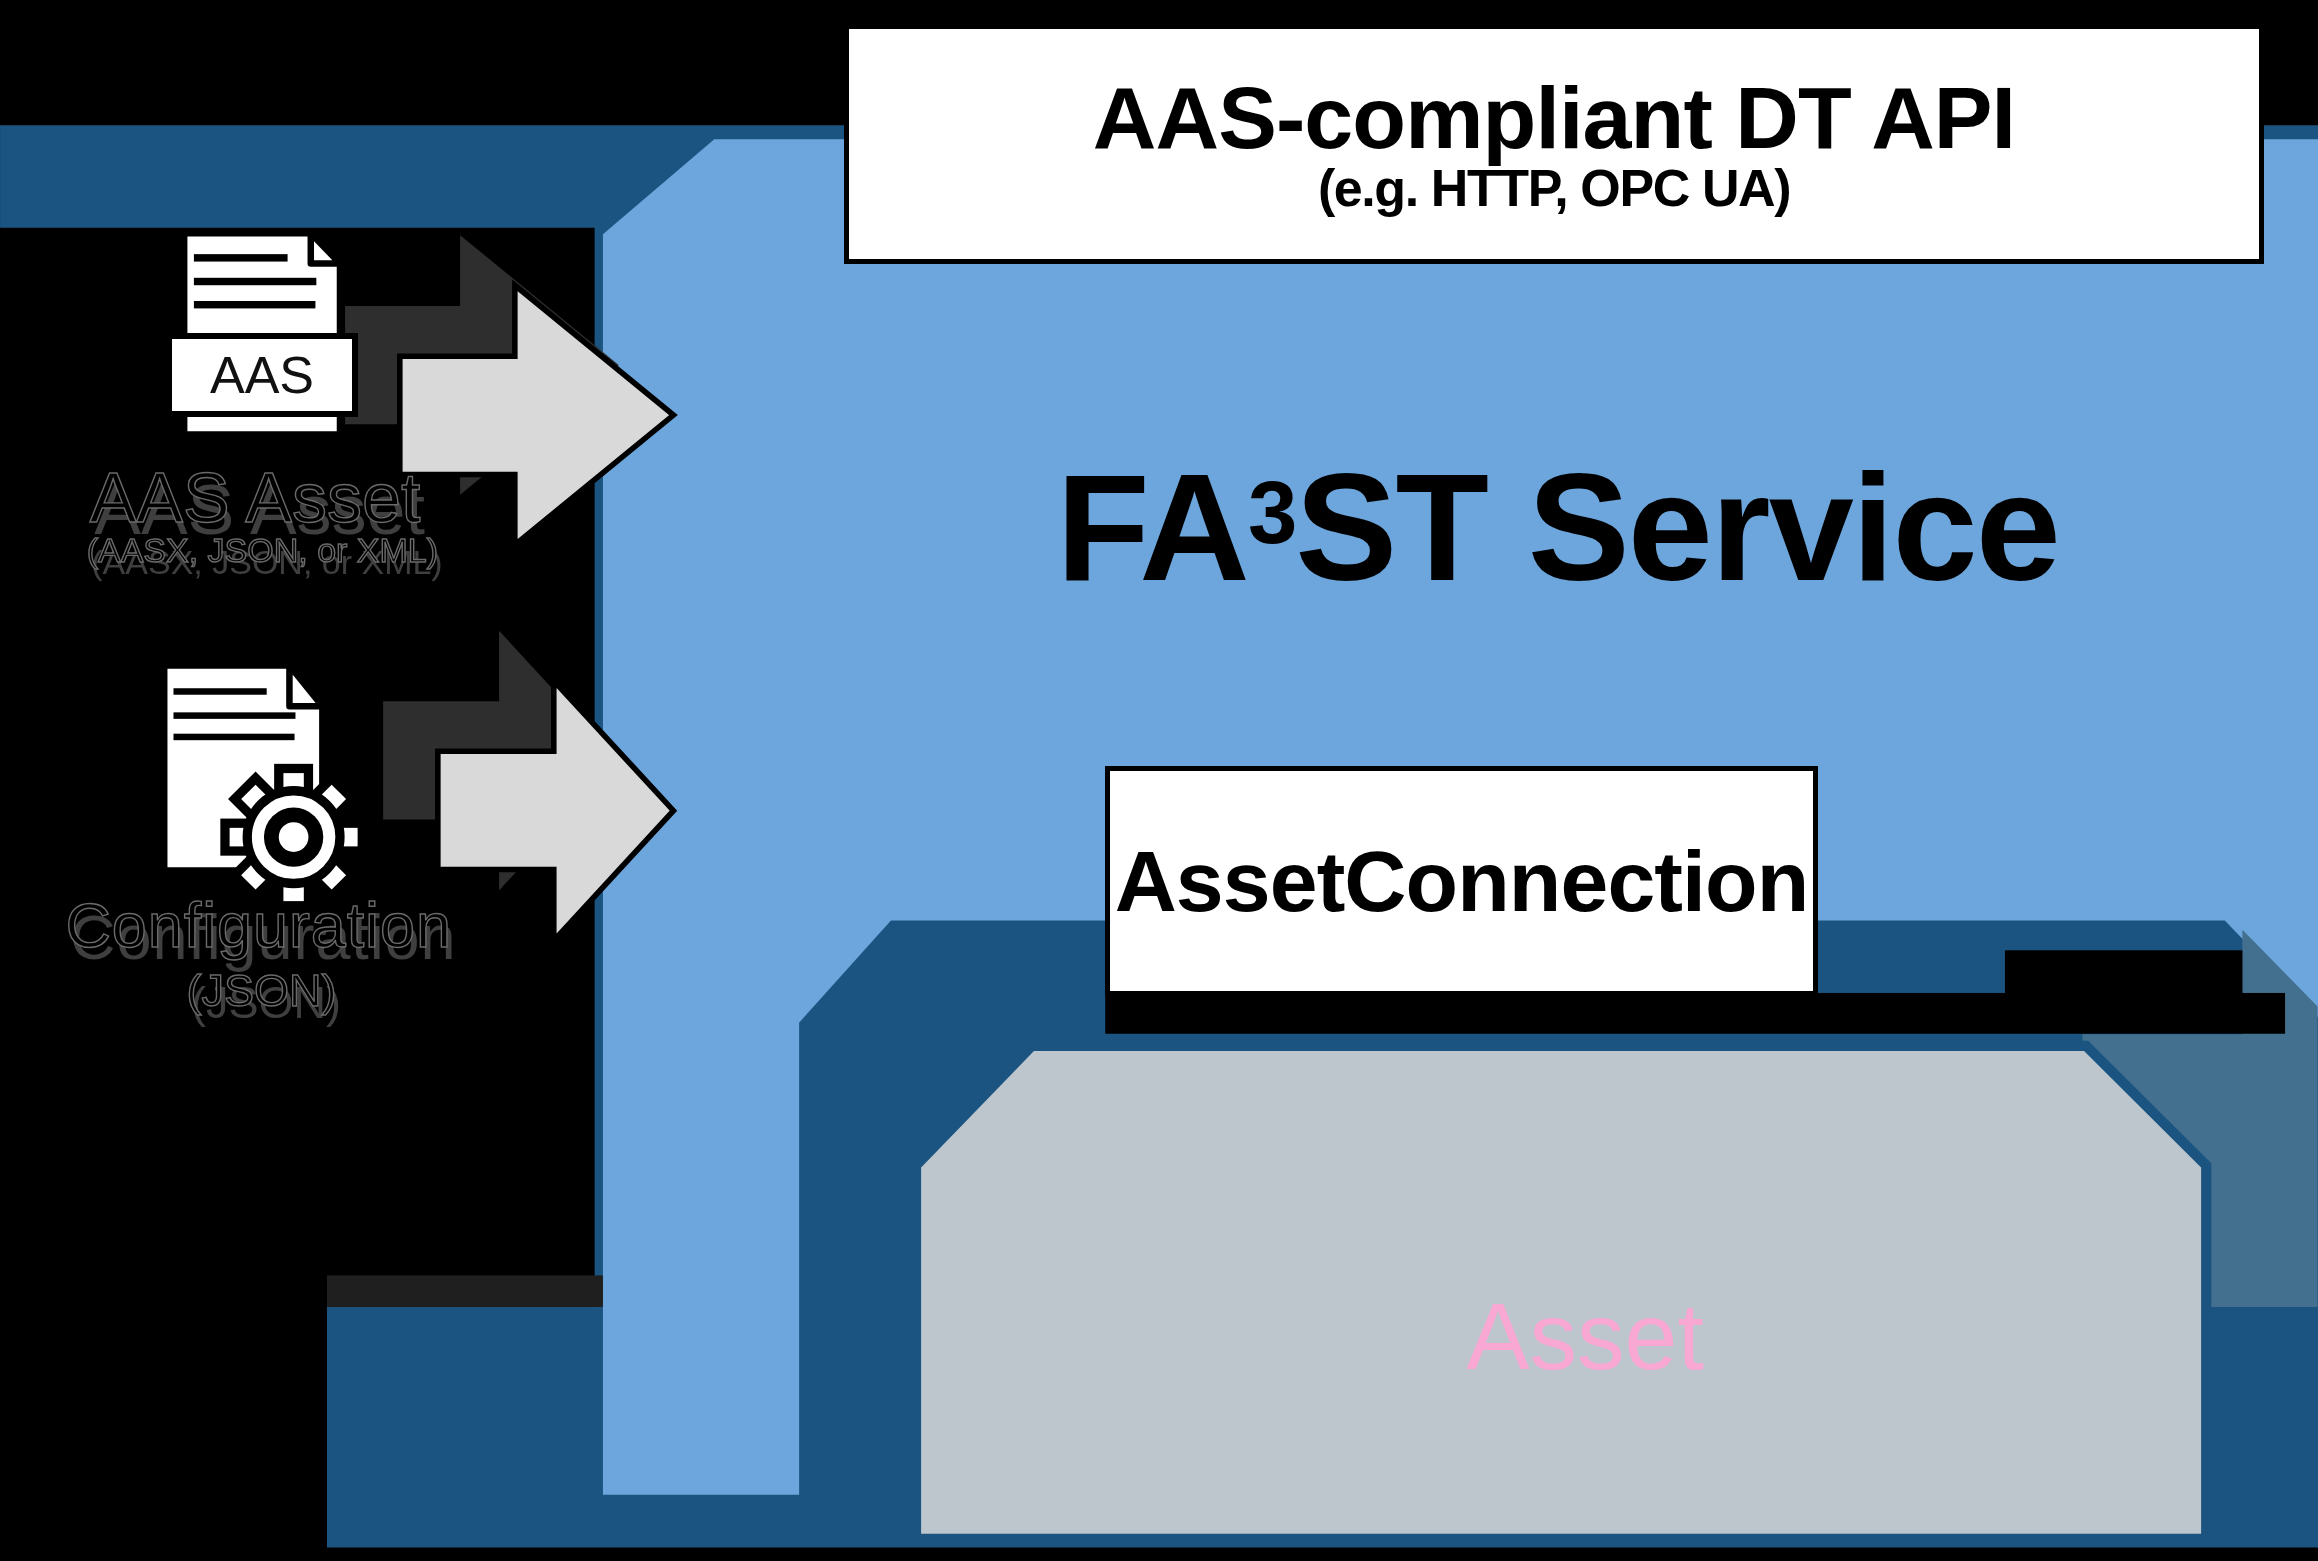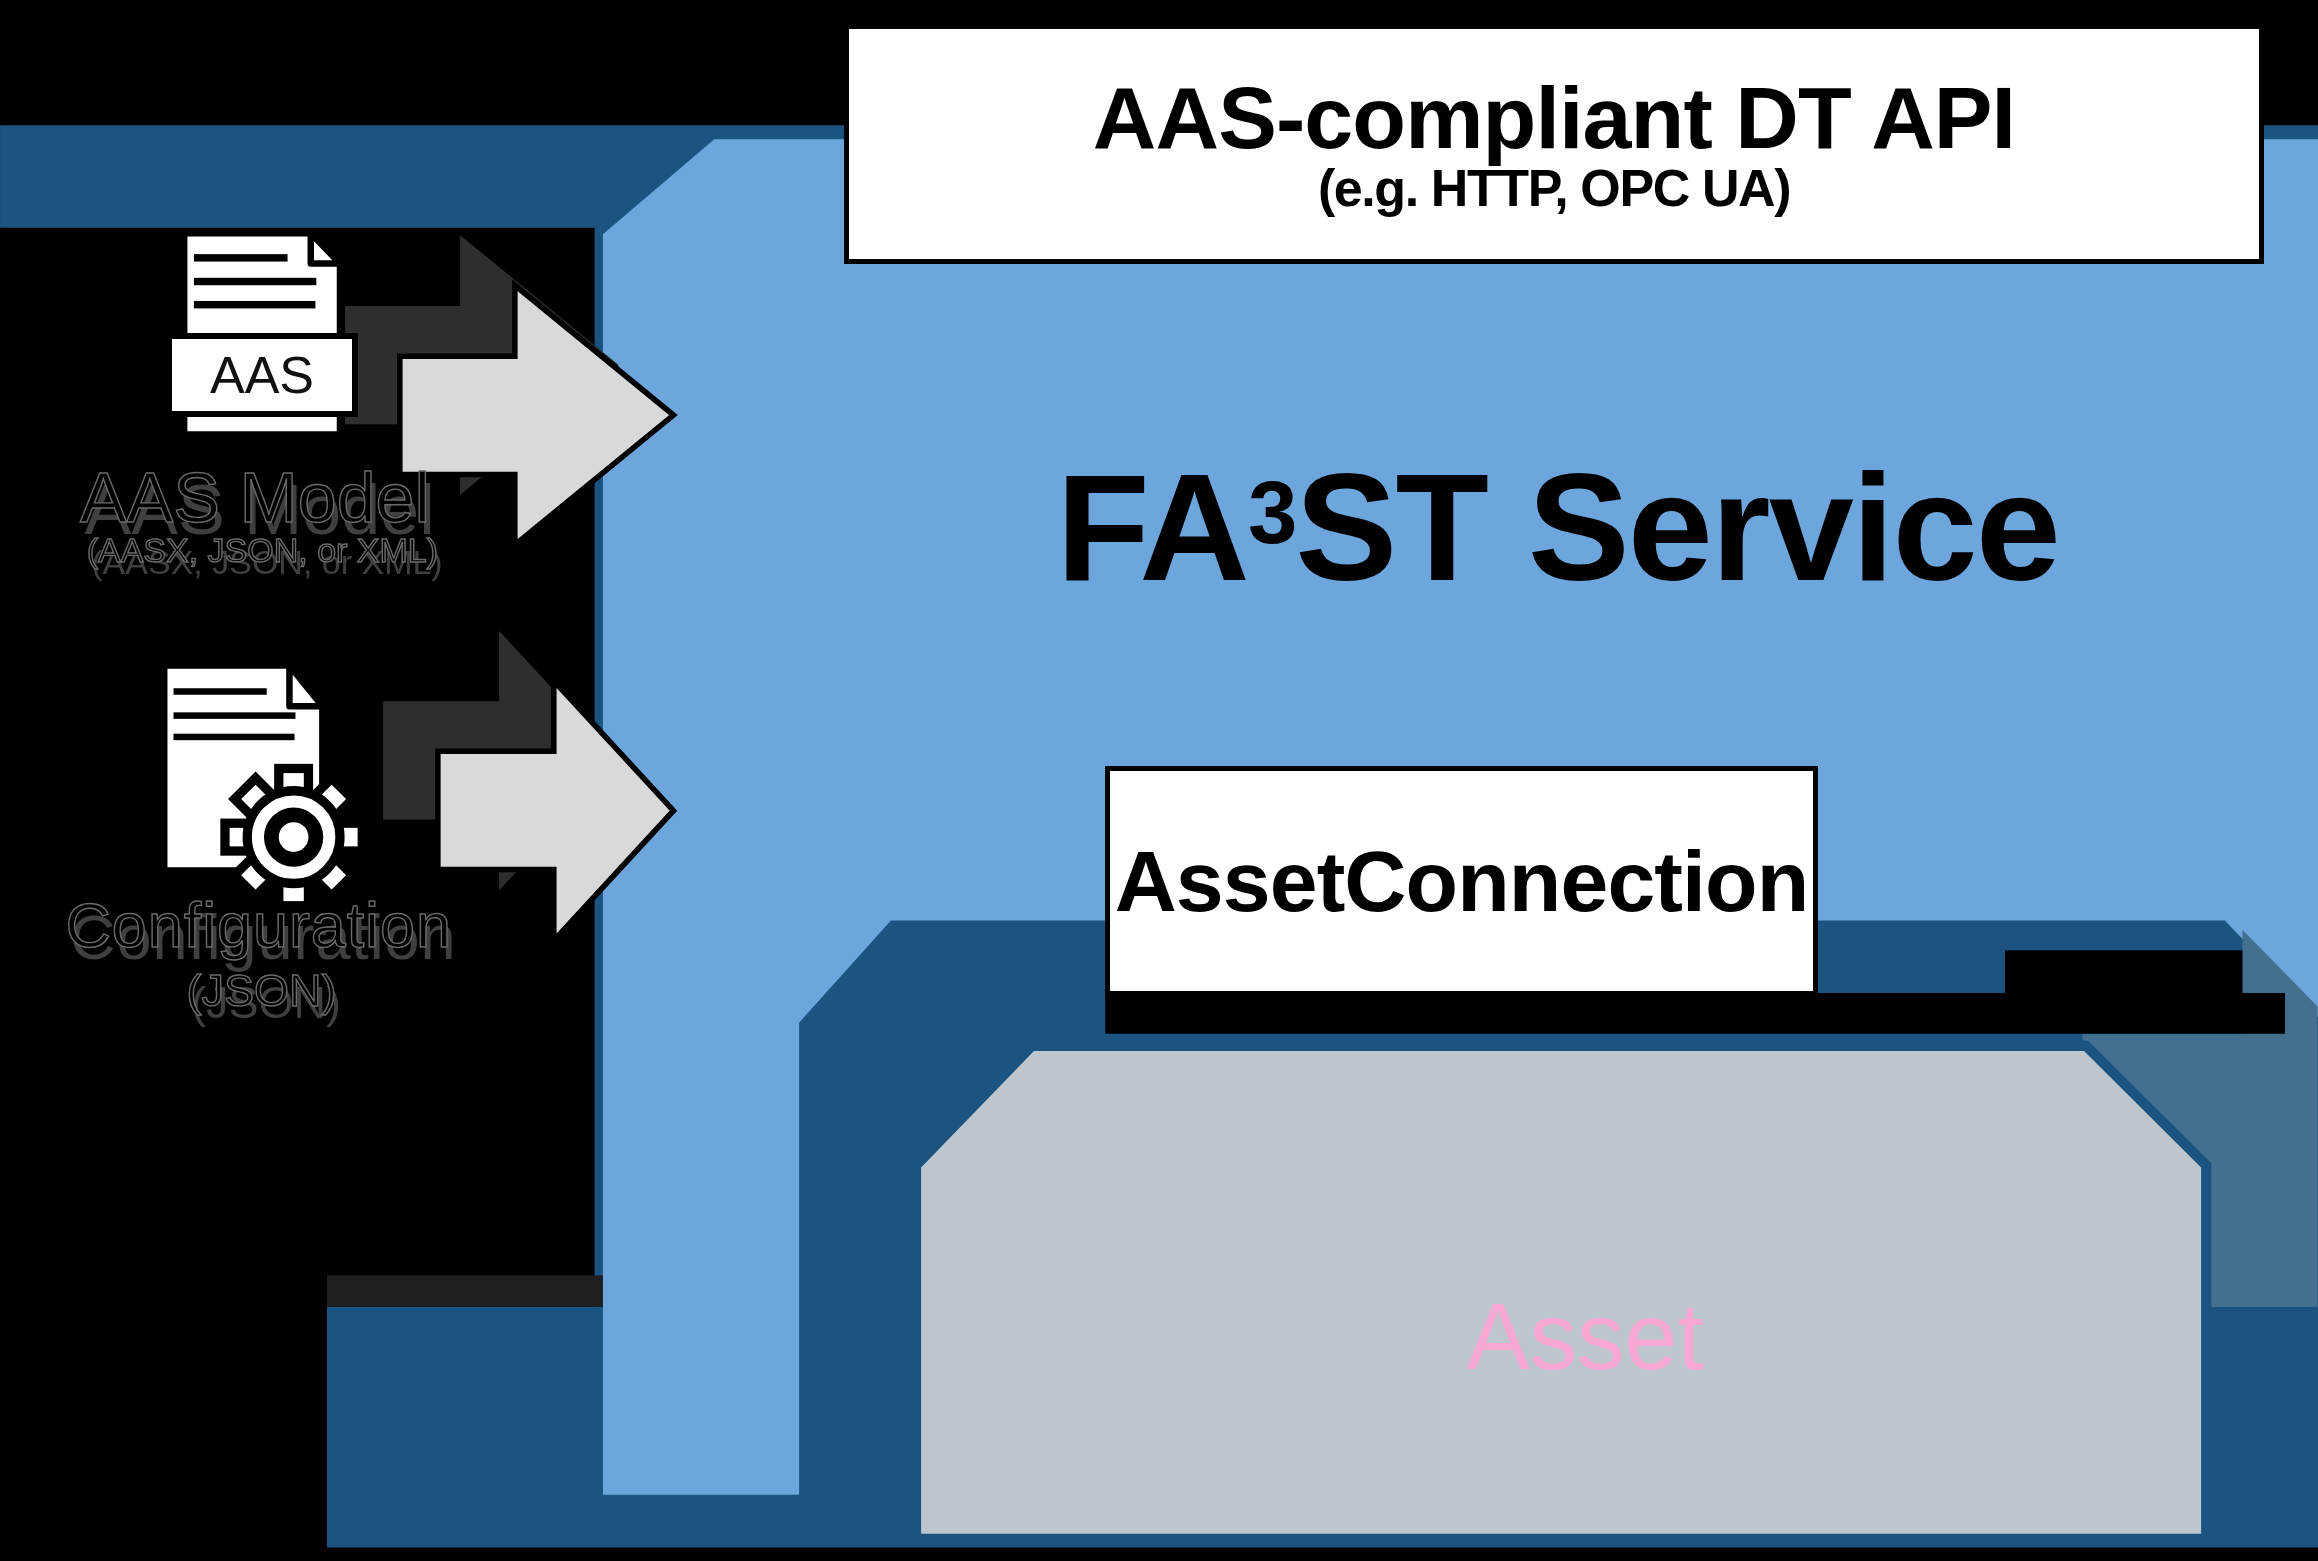--- a/index.html
+++ b/index.html
@@ -127,17 +127,17 @@
 <div id="asset-connection-box" class="white-box">
   <div class="lbl bold">AssetConnection</div>
 </div>
 
 <div id="asset-label">Asset</div>
 
 <div id="aas-badge" class="white-box">
   <div class="lbl">AAS</div>
 </div>
 
-<div id="aas-model-title" class="ghost">AAS Model</div>
+<div id="aas-model-title" class="ghost">AAS Asset</div>
 <div id="aas-model-subtitle" class="ghost">(AASX, JSON, or XML)</div>
 <div id="config-title" class="ghost">Configuration</div>
 <div id="config-subtitle" class="ghost">(JSON)</div>
 
 
 </body></html>

